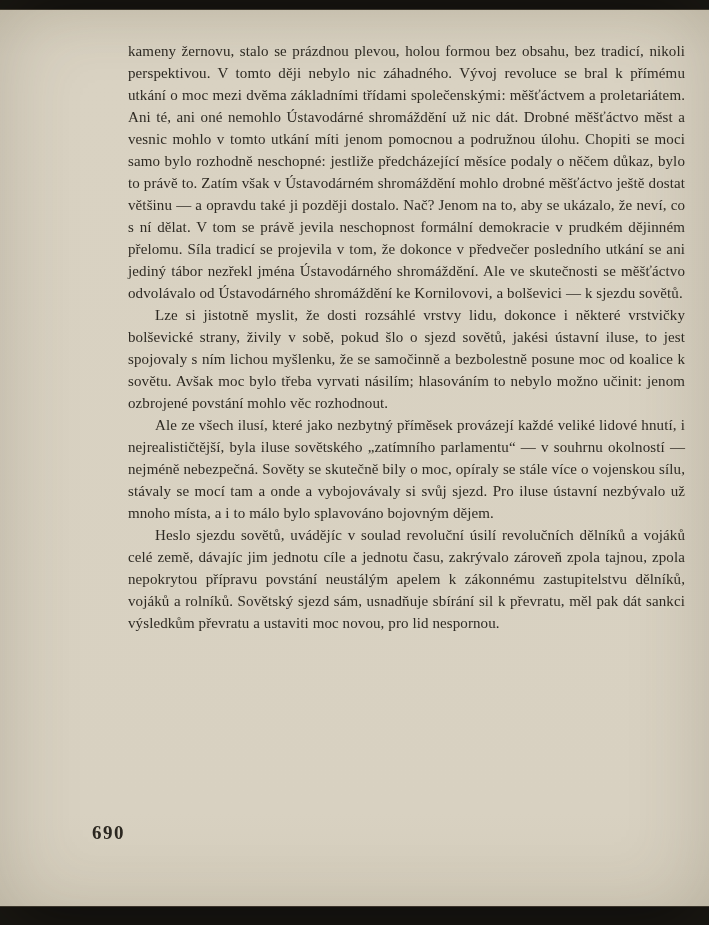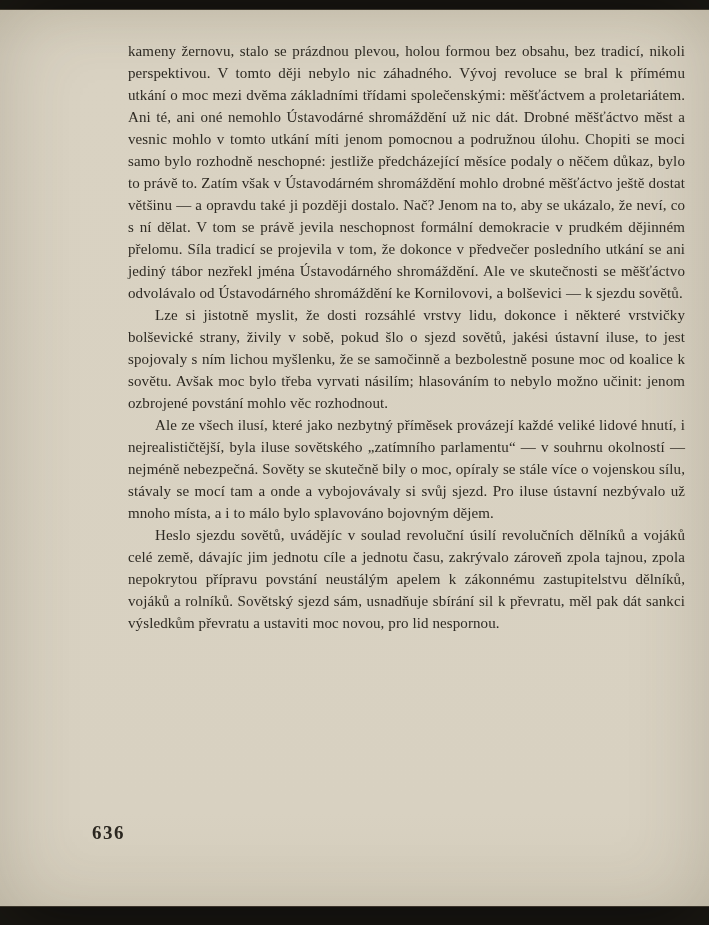--- a/index.html
+++ b/index.html
@@ -53,19 +53,19 @@
 
   <div class="edge top"></div>
 
   <div class="text-block">
     <p class="first">kameny žernovu, stalo se prázdnou plevou, holou formou bez obsahu, bez tradicí, nikoli perspektivou. V tomto ději nebylo nic záhadného. Vývoj revoluce se bral k přímému utkání o moc mezi dvěma základními třídami společenskými: měšťáctvem a proletariátem. Ani té, ani oné nemohlo Ústavodárné shromáždění už nic dát. Drobné měšťáctvo měst a vesnic mohlo v tomto utkání míti jenom pomocnou a podružnou úlohu. Chopiti se moci samo bylo rozhodně neschopné: jestliže předcházející měsíce podaly o něčem důkaz, bylo to právě to. Zatím však v Ústavodárném shromáždění mohlo drobné měšťáctvo ještě dostat většinu — a opravdu také ji později dostalo. Nač? Jenom na to, aby se ukázalo, že neví, co s ní dělat. V tom se právě jevila neschopnost formální demokracie v prudkém dějinném přelomu. Síla tradicí se projevila v tom, že dokonce v předvečer posledního utkání se ani jediný tábor nezřekl jména Ústavodárného shromáždění. Ale ve skutečnosti se měšťáctvo odvolávalo od Ústavodárného shromáždění ke Kornilovovi, a bolševici — k sjezdu sovětů.</p>
     <p>Lze si jistotně myslit, že dosti rozsáhlé vrstvy lidu, dokonce i některé vrstvičky bolševické strany, živily v sobě, pokud šlo o sjezd sovětů, jakési ústavní iluse, to jest spojovaly s ním lichou myšlenku, že se samočinně a bezbolestně posune moc od koalice k sovětu. Avšak moc bylo třeba vyrvati násilím; hlasováním to nebylo možno učinit: jenom ozbrojené povstání mohlo věc rozhodnout.</p>
     <p>Ale ze všech ilusí, které jako nezbytný příměsek provázejí každé veliké lidové hnutí, i nejrealističtější, byla iluse sovětského „zatímního parlamentu“ — v souhrnu okolností — nejméně nebezpečná. Sověty se skutečně bily o moc, opíraly se stále více o vojenskou sílu, stávaly se mocí tam a onde a vybojovávaly si svůj sjezd. Pro iluse ústavní nezbývalo už mnoho místa, a i to málo bylo splavováno bojovným dějem.</p>
     <p>Heslo sjezdu sovětů, uvádějíc v soulad revoluční úsilí revolučních dělníků a vojáků celé země, dávajíc jim jednotu cíle a jednotu času, zakrývalo zároveň zpola tajnou, zpola nepokrytou přípravu povstání neustálým apelem k zákonnému zastupitelstvu dělníků, vojáků a rolníků. Sovětský sjezd sám, usnadňuje sbírání sil k převratu, měl pak dát sankci výsledkům převratu a ustaviti moc novou, pro lid nespornou.</p>
   </div>
 
-  <div class="page-number">636</div>
+  <div class="page-number">690</div>
 
   <div class="edge bottom"></div>
 
   <div class="vignette"></div>
 
 </div>
 
 </body></html>

